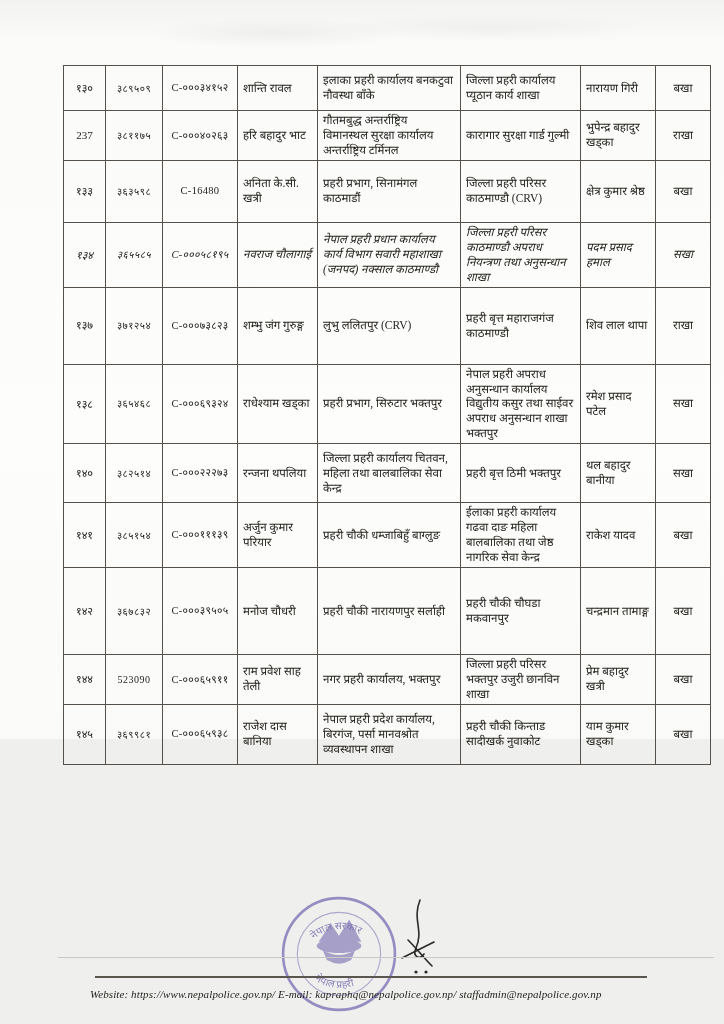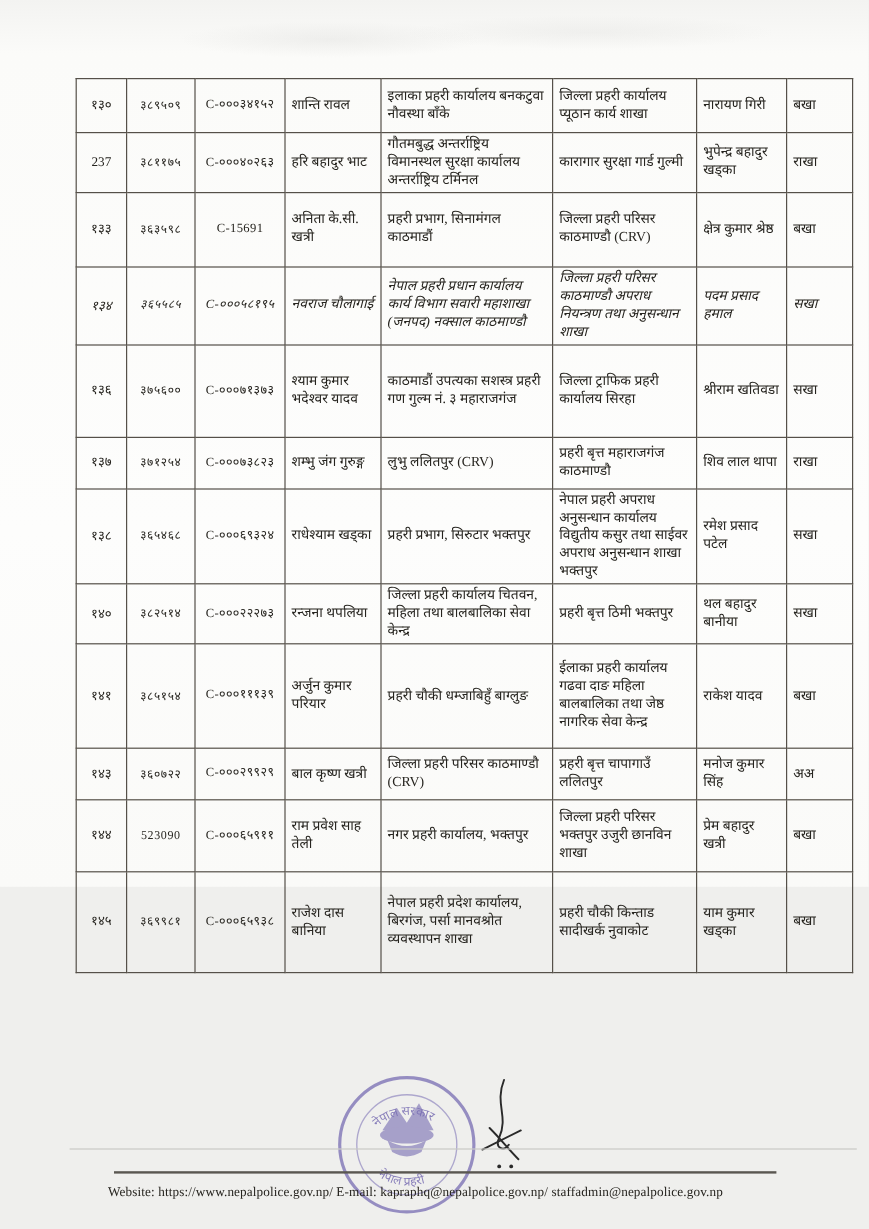--- a/index.html
+++ b/index.html
@@ -30,21 +30,21 @@
     border: 1px solid #555049;
     font-size: 11.5px; line-height: 1.3;
     color: #26241f;
     padding: 2px 5px;
     vertical-align: middle;
     word-wrap: break-word;
   }
   table.roster td:nth-child(1) { text-align: center; font-size: 11px; }
   table.roster td:nth-child(2) { text-align: center; font-size: 10px; letter-spacing: .5px; }
   table.roster td:nth-child(3) { text-align: center; font-size: 10.5px; letter-spacing: .3px; }
-  table.roster td:nth-child(8) { }
+  table.roster td:nth-child(8) { text-align: center; }
   
   tr:nth-child(1)  { height: 45px; }
   tr:nth-child(2)  { height: 38px; }
   tr:nth-child(3)  { height: 62px; }
   tr:nth-child(4)  { height: 43px; font-style: italic; }
   tr:nth-child(5)  { height: 77px; }
   tr:nth-child(6)  { height: 43px; }
   tr:nth-child(7)  { height: 59px; }
   tr:nth-child(8)  { height: 46px; }
   tr:nth-child(9)  { height: 87px; }
@@ -61,20 +61,21 @@
     background: #c9c9c6;
   }
   .rule-dark {
     position: absolute; left: 95px; top: 976px; width: 552px; height: 2px;
     background: #5a5751;
   }
   .footer-text {
     position: absolute; left: 90px; top: 988px; width: 560px;
     font-size: 11px; color: #26241f; letter-spacing: .1px;
     white-space: nowrap;
+    font-style: italic;
   }
   .stamp {
     position: absolute; left: 278px; top: 891px;
     width: 122px; height: 126px;
     opacity: .82;
     pointer-events: none;
   }
   .signature {
     position: absolute; left: 390px; top: 896px;
     width: 58px; height: 88px;
@@ -116,48 +117,38 @@
           <td>C-०००४०२६३</td>
           <td>हरि बहादुर भाट</td>
           <td>गौतमबुद्ध अन्तर्राष्ट्रिय विमानस्थल सुरक्षा कार्यालय अन्तर्राष्ट्रिय टर्मिनल</td>
           <td>कारागार सुरक्षा गार्ड गुल्मी</td>
           <td>भुपेन्द्र बहादुर खड्का</td>
           <td>राखा</td>
         </tr>
         <tr>
           <td>१३३</td>
           <td>३६३५९८</td>
-          <td>C-15691</td>
+          <td>C-16480</td>
           <td>अनिता के.सी. खत्री</td>
           <td>प्रहरी प्रभाग, सिनामंगल काठमाडौं</td>
           <td>जिल्ला प्रहरी परिसर काठमाण्डौ (CRV)</td>
           <td>क्षेत्र कुमार श्रेष्ठ</td>
           <td>बखा</td>
         </tr>
         <tr>
           <td>१३४</td>
           <td>३६५५८५</td>
           <td>C-०००५८१९५</td>
           <td>नवराज चौलागाई</td>
           <td>नेपाल प्रहरी प्रधान कार्यालय कार्य विभाग सवारी महाशाखा (जनपद) नक्साल काठमाण्डौ</td>
           <td>जिल्ला प्रहरी परिसर काठमाण्डौ अपराध नियन्त्रण तथा अनुसन्धान शाखा</td>
           <td>पदम प्रसाद हमाल</td>
           <td>सखा</td>
         </tr>
         <tr>
-          <td>१३६</td>
-          <td>३७५६००</td>
-          <td>C-०००७१३७३</td>
-          <td>श्याम कुमार भदेश्वर यादव</td>
-          <td>काठमाडौं उपत्यका सशस्त्र प्रहरी गण  गुल्म नं. ३ महाराजगंज</td>
-          <td>जिल्ला ट्राफिक प्रहरी कार्यालय सिरहा</td>
-          <td>श्रीराम खतिवडा</td>
-          <td>सखा</td>
-        </tr>
-        <tr>
           <td>१३७</td>
           <td>३७१२५४</td>
           <td>C-०००७३८२३</td>
           <td>शम्भु जंग गुरुङ्ग</td>
           <td>लुभु ललितपुर (CRV)</td>
           <td>प्रहरी बृत्त महाराजगंज काठमाण्डौ</td>
           <td>शिव लाल थापा</td>
           <td>राखा</td>
         </tr>
         <tr>
@@ -184,28 +175,28 @@
           <td>१४१</td>
           <td>३८५१५४</td>
           <td>C-०००१११३९</td>
           <td>अर्जुन कुमार परियार</td>
           <td>प्रहरी चौकी धम्जाबिहुँ बाग्लुङ</td>
           <td>ईलाका प्रहरी कार्यालय गढवा दाङ महिला बालबालिका तथा जेष्ठ नागरिक सेवा केन्द्र</td>
           <td>राकेश यादव</td>
           <td>बखा</td>
         </tr>
         <tr>
-          <td>१४३</td>
-          <td>३६०७२२</td>
-          <td>C-०००२९९२९</td>
-          <td>बाल कृष्ण खत्री</td>
-          <td>जिल्ला प्रहरी परिसर काठमाण्डौ (CRV)</td>
-          <td>प्रहरी बृत्त चापागाउँ ललितपुर</td>
-          <td>मनोज कुमार सिंह</td>
-          <td>अअ</td>
+          <td>१४२</td>
+          <td>३६७८३२</td>
+          <td>C-०००३९५०५</td>
+          <td>मनोज चौधरी</td>
+          <td>प्रहरी चौकी नारायणपुर सर्लाही</td>
+          <td>प्रहरी चौकी चौघडा मकवानपुर</td>
+          <td>चन्द्रमान तामाङ्ग</td>
+          <td>बखा</td>
         </tr>
         <tr>
           <td>१४४</td>
           <td>523090</td>
           <td>C-०००६५९११</td>
           <td>राम प्रवेश साह तेली</td>
           <td>नगर प्रहरी कार्यालय, भक्तपुर</td>
           <td>जिल्ला प्रहरी परिसर भक्तपुर उजुरी छानविन शाखा</td>
           <td>प्रेम बहादुर खत्री</td>
           <td>बखा</td>

